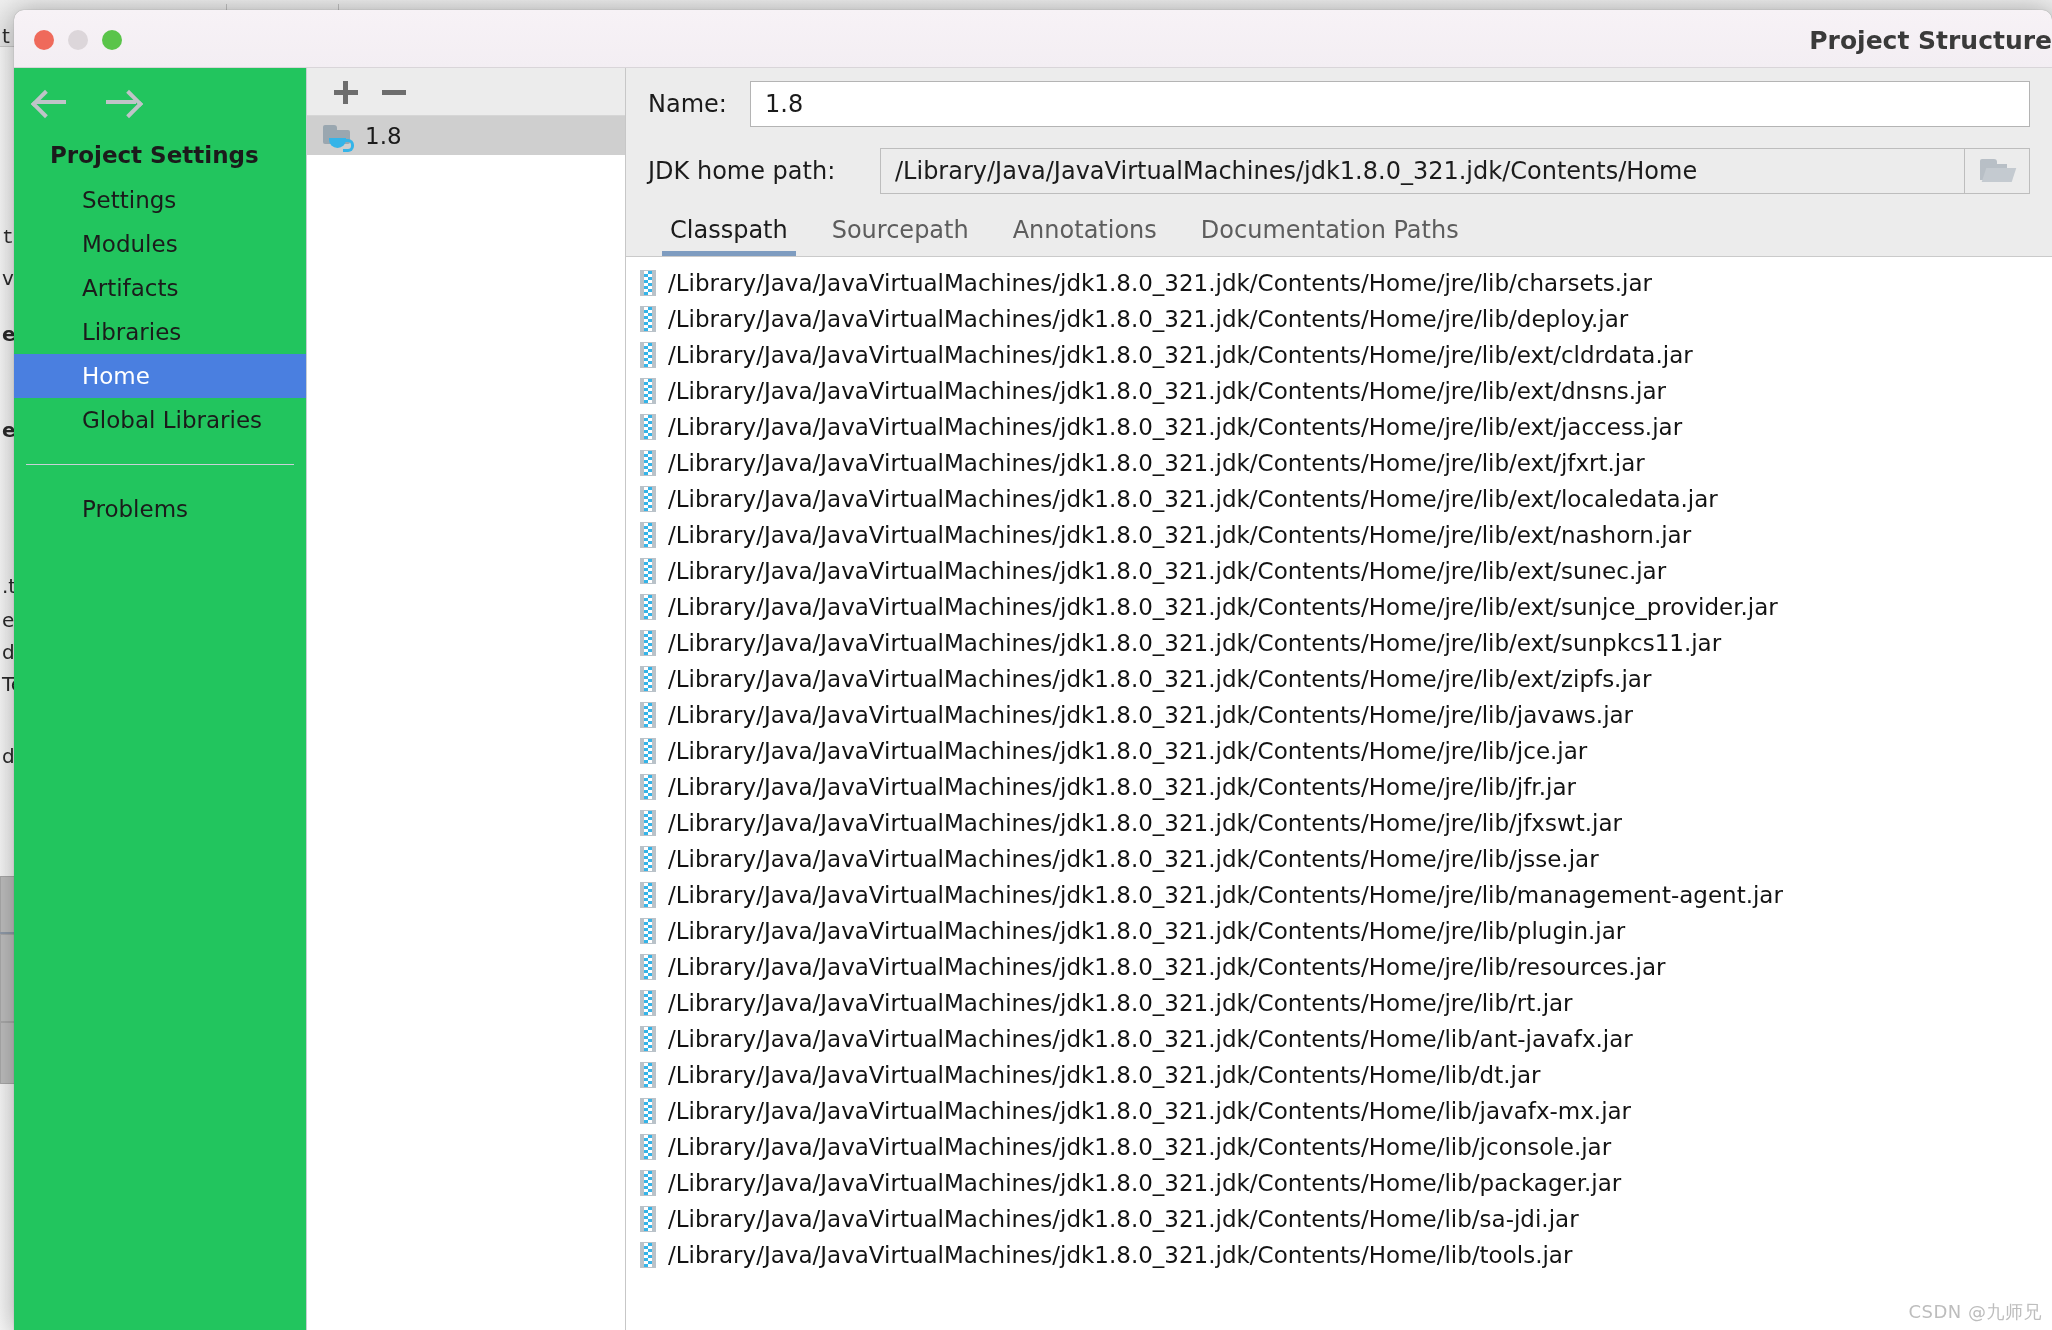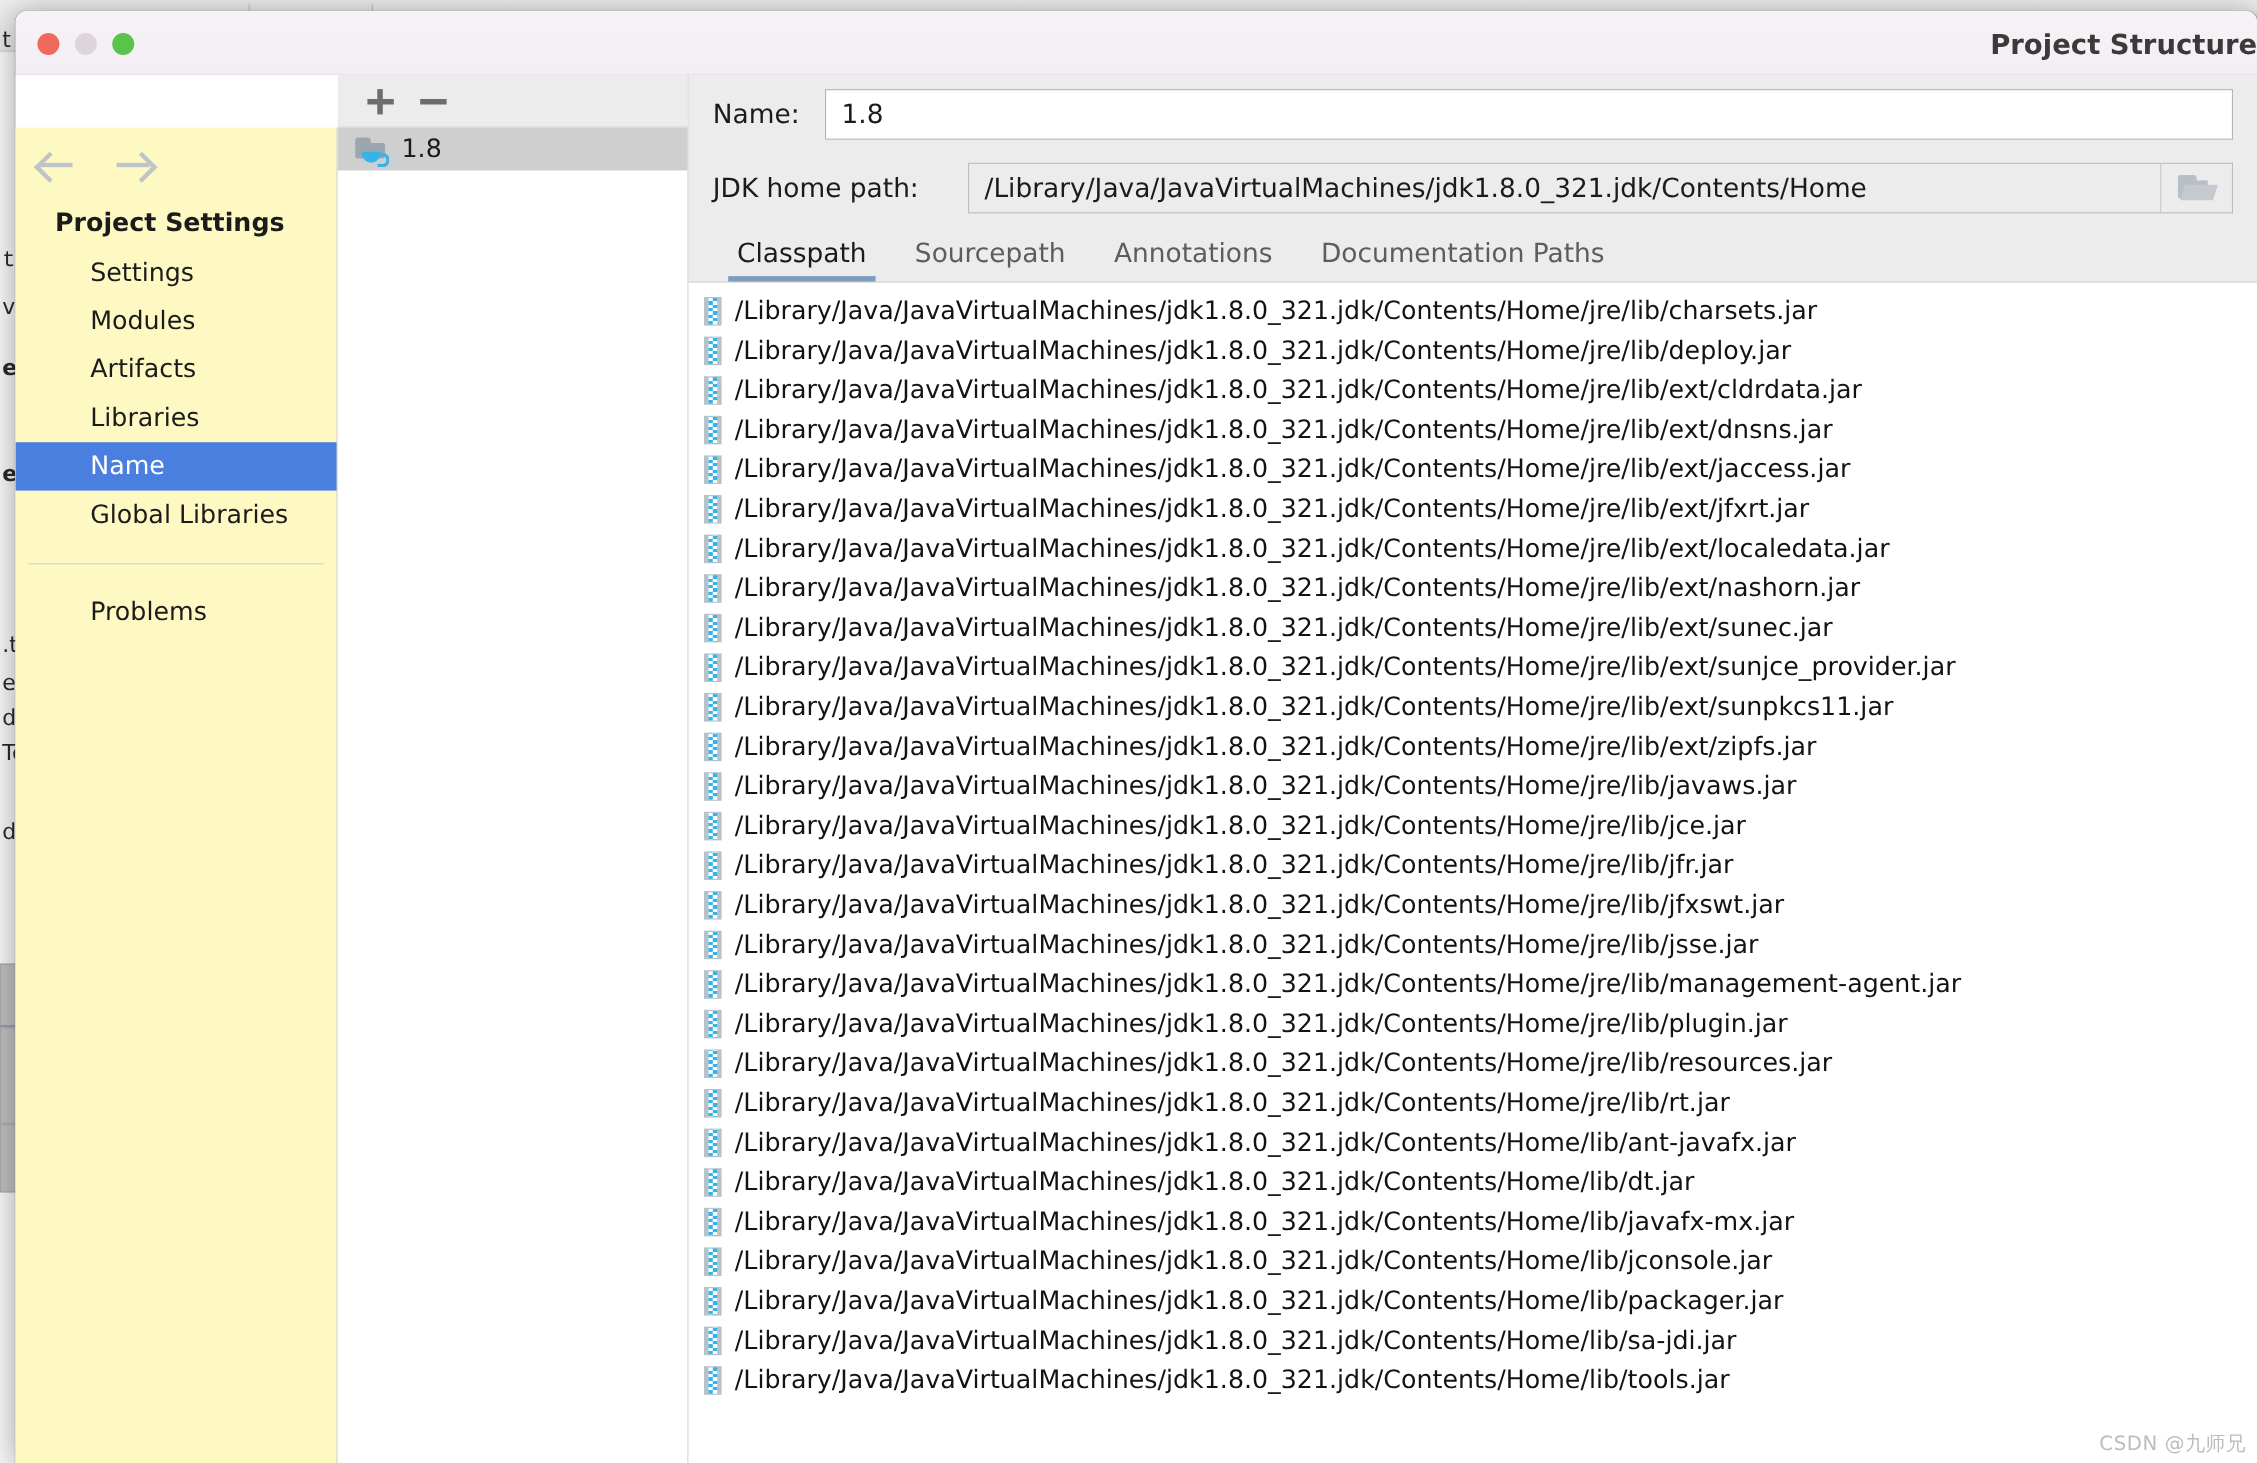--- a/index.html
+++ b/index.html
@@ -87,25 +87,24 @@
   .body-area {
     position: relative;
     height: 1263px;
     display: flex;
     background: #ffffff;
   }
 
   
   .sidebar {
     width: 292px;
-    background: #fef9c3;
+    background: #22c55e;
     border-right: 1px solid #c7ced3;
     position: relative;
     flex: 0 0 292px;
-    margin-top: 48px;
   }
   .nav-arrows { display: flex; gap: 34px; padding: 20px 0 0 20px; }
   .arrow { width: 36px; height: 26px; position: relative; }
   .arrow .shaft {
     position: absolute; top: 12px; left: 2px; width: 30px; height: 4px; background: #bfc4c8;
   }
   .arrow .head {
     position: absolute; top: 6px; width: 16px; height: 16px;
     border-top: 4px solid #bfc4c8; border-left: 4px solid #bfc4c8;
   }
@@ -355,21 +354,21 @@
           </div>
         </div>
 
         <div class="nav-list">
           <div class="nav-group-title">Project Settings</div>
           <div class="nav-item">Settings</div>
           <div class="nav-item">Modules</div>
           <div class="nav-item">Artifacts</div>
           <div class="nav-item">Libraries</div>
 
-          <div class="nav-item selected">Name</div>
+          <div class="nav-item selected">Home</div>
           <div class="nav-item">Global Libraries</div>
 
           <div class="nav-sep"></div>
 
           <div class="nav-item">Problems</div>
         </div>
       </div>
 
       <div class="sdkcol">
         <div class="sdk-toolbar">

